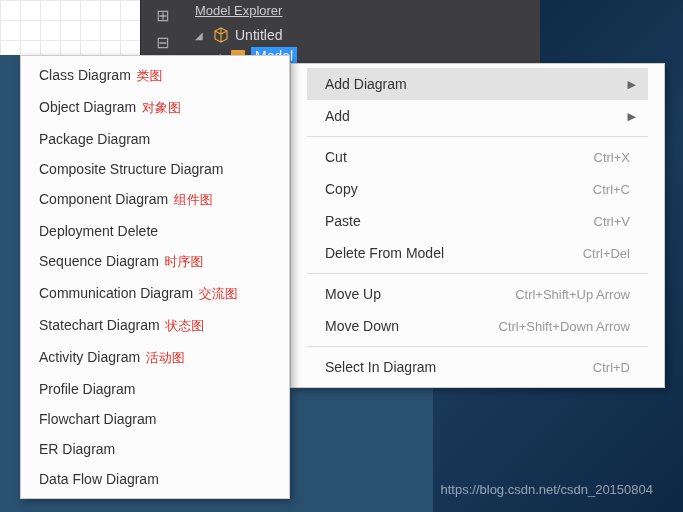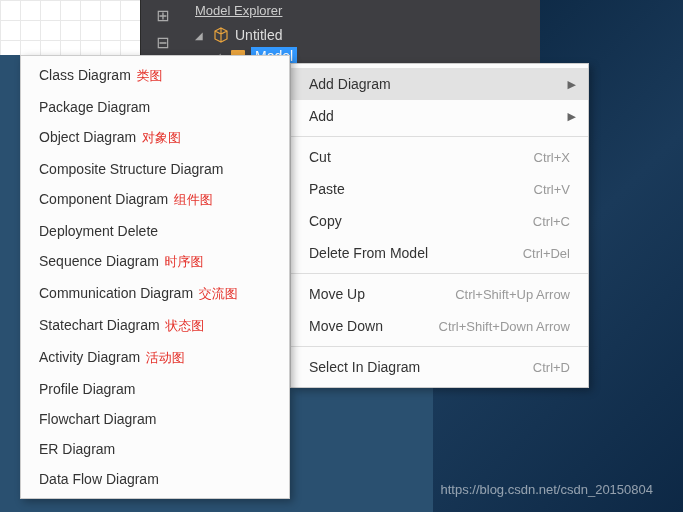--- a/index.html
+++ b/index.html
@@ -118,25 +118,25 @@
     }
     .annotation {
       color: #e4322b;
       font-size: 13px;
       margin-left: 2px;
     }
     .context-menu {
       position: absolute;
       left: 290px;
       top: 63px;
-      width: 299px;
+      width: 375px;
       background: #fcfcfc;
       border: 1px solid #ccc;
       box-shadow: 3px 3px 8px rgba(0,0,0,0.3);
-      padding: 4px 0;
+      padding: 4px 16px;
     }
     .menu-item {
       padding: 8px 18px;
       color: #333;
       cursor: pointer;
       display: flex;
       justify-content: space-between;
       align-items: center;
       position: relative;
     }
@@ -206,28 +206,28 @@
     <div class="menu-item">
       <span>Add</span>
       <span class="submenu-arrow">▶</span>
     </div>
     <div class="menu-separator"></div>
     <div class="menu-item">
       <span>Cut</span>
       <span class="shortcut">Ctrl+X</span>
     </div>
     <div class="menu-item">
+      <span>Copy</span>
+      <span class="shortcut">Ctrl+C</span>
+    </div>
+    <div class="menu-item">
       <span>Paste</span>
       <span class="shortcut">Ctrl+V</span>
     </div>
     <div class="menu-item">
-      <span>Copy</span>
-      <span class="shortcut">Ctrl+C</span>
-    </div>
-    <div class="menu-item">
       <span>Delete From Model</span>
       <span class="shortcut">Ctrl+Del</span>
     </div>
     <div class="menu-separator"></div>
     <div class="menu-item">
       <span>Move Up</span>
       <span class="shortcut">Ctrl+Shift+Up Arrow</span>
     </div>
     <div class="menu-item">
       <span>Move Down</span>
@@ -235,22 +235,22 @@
     </div>
     <div class="menu-separator"></div>
     <div class="menu-item">
       <span>Select In Diagram</span>
       <span class="shortcut">Ctrl+D</span>
     </div>
   </div>
 
 <div class="submenu" id="submenu">
     <div class="submenu-item"><span>Class Diagram</span><span class="annotation"> 类图</span></div>
+    <div class="submenu-item"><span>Object Diagram</span><span class="annotation"> 对象图</span></div>
     <div class="submenu-item"><span>Package Diagram</span></div>
-    <div class="submenu-item"><span>Object Diagram</span><span class="annotation"> 对象图</span></div>
     <div class="submenu-item"><span>Composite Structure Diagram</span></div>
     <div class="submenu-item"><span>Component Diagram</span><span class="annotation"> 组件图</span></div>
     <div class="submenu-item"><span>Deployment Delete</span></div>
     <div class="submenu-item"><span>Sequence Diagram</span><span class="annotation"> 时序图</span></div>
     <div class="submenu-item"><span>Communication Diagram</span><span class="annotation"> 交流图</span></div>
     <div class="submenu-item"><span>Statechart Diagram</span><span class="annotation"> 状态图</span></div>
     <div class="submenu-item"><span>Activity Diagram</span><span class="annotation"> 活动图</span></div>
     <div class="submenu-item"><span>Profile Diagram</span></div>
     <div class="submenu-item"><span>Flowchart Diagram</span></div>
     <div class="submenu-item"><span>ER Diagram</span></div>

